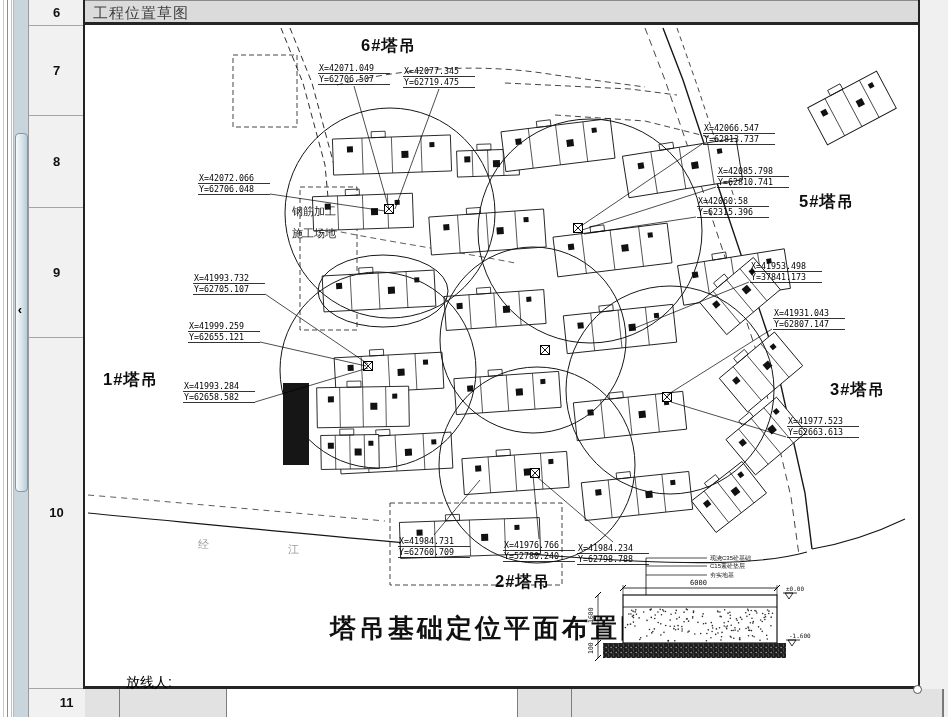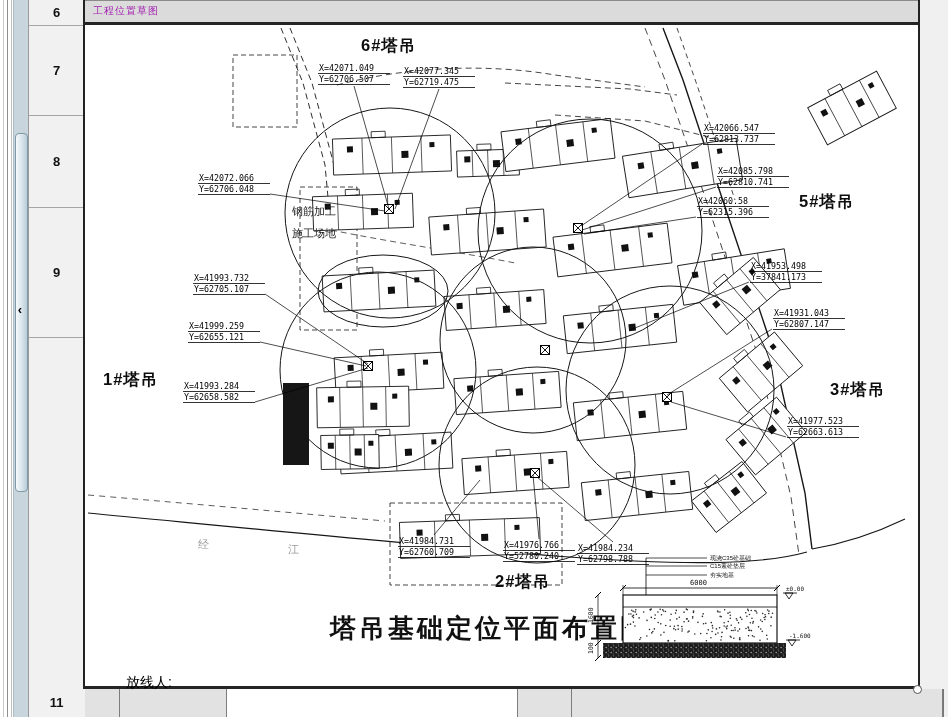--- a/index.html
+++ b/index.html
@@ -14,21 +14,21 @@
   #vscroll-thumb{left:1px;top:133px;width:11px;height:357px;background:linear-gradient(90deg,#f6fafc,#d7e3ea 55%,#b9cdd9);border:1px solid #8099a7;border-radius:4px;}
   #splitter-arrow{left:14px;top:301px;width:12px;height:18px;color:#000;font-size:13px;font-weight:bold;line-height:18px;text-align:center;}
   
   #row-headers{left:28px;top:0;width:56px;height:717px;background:#f1f1f1;border-left:1px solid #9a9a9a;}
   .rowcell{position:absolute;left:0;width:55px;display:flex;align-items:center;justify-content:center;
            border-bottom:1px solid #a6a6a6;color:#111;font-size:13px;font-weight:bold;}
   
   #obj-vline-l{left:83px;top:0;width:2px;height:689px;background:#222;}
   #obj-vline-r{left:918px;top:0;width:2px;height:689px;background:#222;}
   #title-cell{left:85px;top:0;width:833px;height:22px;background:#dbdbdb;border-top:1px solid #8a8a8a;}
-  #title-text{left:8px;top:3px;font-size:10px;color:#a21caf;letter-spacing:1px;text-align:right;}
+  #title-text{left:8px;top:3px;font-size:15px;color:#404040;letter-spacing:1px;text-align:right;}
   #obj-topline{left:83px;top:22px;width:837px;height:3px;background:#252525;}
   #canvas-area{left:85px;top:25px;width:833px;height:661px;background:#fff;}
   #obj-botline{left:83px;top:686px;width:837px;height:3px;background:#252525;}
   
   .bcell{position:absolute;top:689px;height:28px;border-right:1px solid #7d7d7d;box-sizing:border-box;}
   #bottom-label{position:absolute;left:126px;top:674px;font-size:14px;color:#000;}
   #resize-handle{left:913px;top:685px;width:9px;height:9px;border-radius:50%;background:#fff;border:1.5px solid #555;box-sizing:border-box;}
   #right-gutter{left:921px;top:0;width:27px;height:689px;background:#f0f0f0;}
   #far-right-line{left:943px;top:689px;width:1px;height:28px;background:#777;}
   svg text{font-family:"DejaVu Sans Mono", monospace;}
@@ -54,21 +54,24 @@
     </div>
   <div class="rowcell" style="top:25px;height:90px;">
       <span>7</span>
     </div>
   <div class="rowcell" style="top:115px;height:92px;">
       <span>8</span>
     </div>
   <div class="rowcell" style="top:207px;height:130px;">
       <span>9</span>
     </div>
-  <div class="rowcell" style="top:688px;height:29px;border-bottom:none;">
+  <div class="rowcell" style="top:337px;height:351px;">
+      <span>10</span>
+    </div>
+  <div class="rowcell" style="top:688px;height:29px;border-bottom:none;margin-left:10px;">
       <span>11</span>
     </div>
 </div>
 
 <div id="obj-vline-l" class="abs"></div>
 <div id="title-cell" class="abs">
   <div id="title-text" class="abs">工程位置草图</div>
 </div>
 <div id="obj-topline" class="abs"></div>
 

